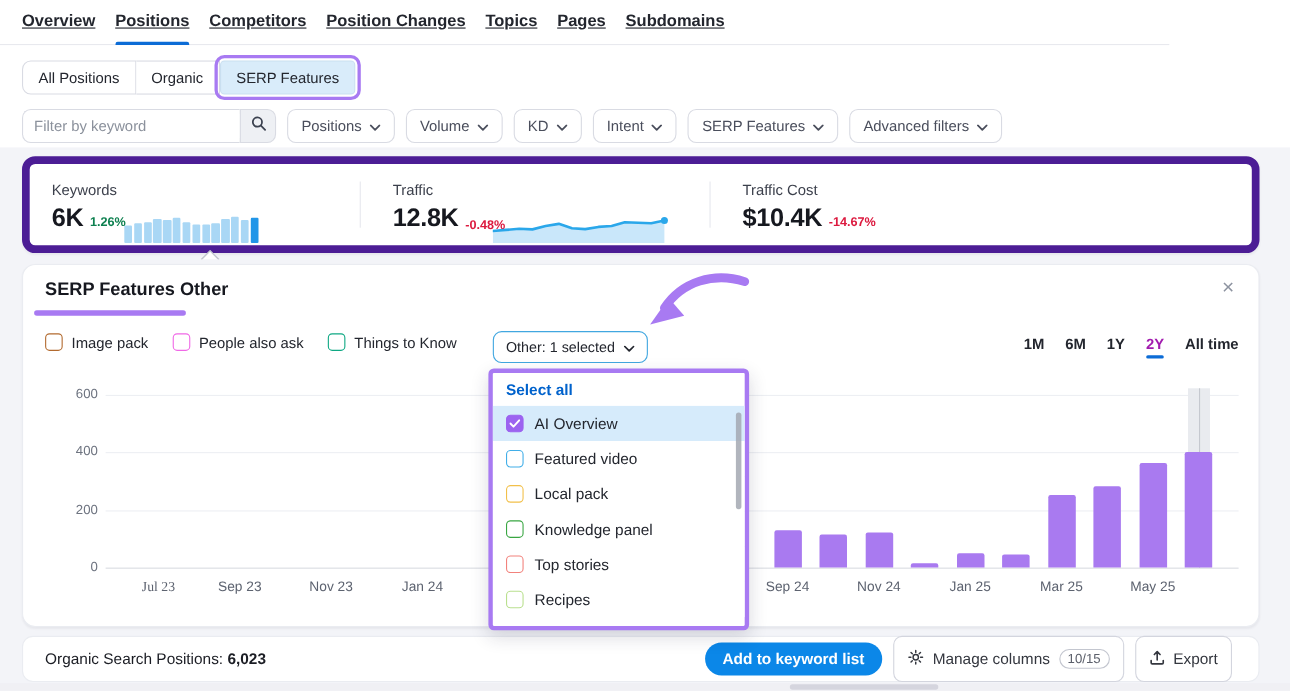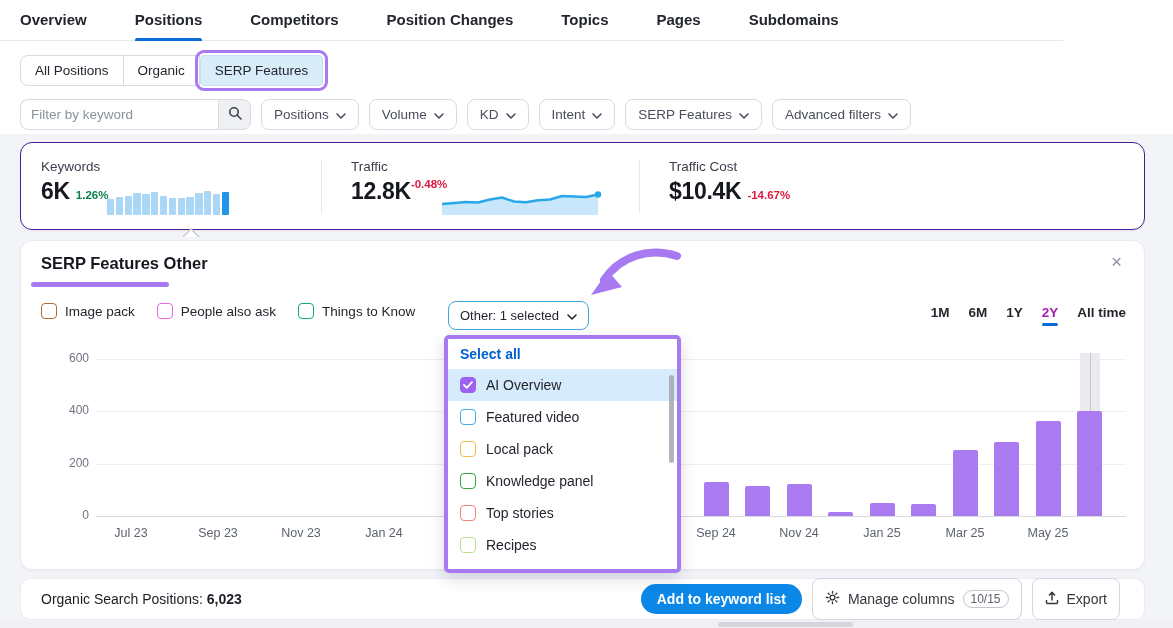--- a/index.html
+++ b/index.html
@@ -3,21 +3,21 @@
 <meta charset="utf-8">
 <style>
   * { margin:0; padding:0; box-sizing:border-box; }
   html,body { width:1173px; height:628px; overflow:hidden;
     font-family:"Liberation Sans", sans-serif; background:#f3f4f8; color:#1d2129; }
   .abs { position:absolute; }
 
   
   #header-block { position:absolute; left:0; top:0; width:1173px; height:134px; background:#ffffff; }
   #top-nav { position:absolute; left:0; top:0; width:1063px; height:41px; background:#fff;
-    border-bottom:1px solid #e8e9ee; display:flex; align-items:center; padding-left:20px; gap:48px; }
+    border-bottom:1px solid #e8e9ee; display:flex; align-items:center; padding-left:20px; gap:18px;text-decoration:underline; }
   .nav-item { font-size:15px; font-weight:700; color:#23262e; height:41px; line-height:39px;
     position:relative; cursor:pointer; white-space:nowrap; }
   .nav-item.active::after { content:""; position:absolute; left:0; right:0; bottom:0; height:3px;
     background:#0c6cd6; border-radius:2px 2px 0 0; }
 
   
   #tabs-row { position:absolute; left:20px; top:55px; display:flex; align-items:center; }
   .seg-btn { height:31px; padding:0 14px; background:#fff; border:1px solid #d9dbe3;
     font-size:13.5px; color:#23262e; display:flex; align-items:center; cursor:pointer; }
   .seg-btn:first-child { border-radius:8px 0 0 8px; }
@@ -33,21 +33,21 @@
     border-radius:8px 0 0 8px; padding:0 10px; font-size:13.5px; color:#23262e; outline:none; }
   #kw-input::placeholder { color:#8b919c; }
   #kw-search-btn { width:33px; height:31px; background:#eef0f4; border:1px solid #d9dbe3;
     border-radius:0 8px 8px 0; display:flex; align-items:center; justify-content:center; cursor:pointer; }
   .chip { height:31px; border:1px solid #d9dbe3; border-radius:8px; background:#fff; padding:0 12px;
     font-size:13.5px; color:#4a4e5c; display:flex; align-items:center; gap:7px; cursor:pointer; white-space:nowrap; }
   .chip svg { color:#4a4e5c; }
 
   
   #metrics-panel { position:absolute; left:20px; top:142px; width:1125px; height:88px; background:#fff;
-    border:1px solid #4c1d95; border-radius:12px; box-shadow:0 1px 2px rgba(20,20,40,.05); }
+    border:7px solid #4c1d95; border-radius:12px; box-shadow:0 1px 2px rgba(20,20,40,.05); }
   .m-label { font-size:13.5px; color:#3c404c; }
   .m-value { font-size:23px; font-weight:700; color:#16181f; letter-spacing:-.3px; }
   .m-delta { font-size:11.5px; font-weight:700; }
   .m-divider { position:absolute; top:16px; bottom:16px; width:1px; background:#e6e8ee; }
   #kw-spark { position:absolute; left:86px; top:46px; width:122px; height:26px;
     display:flex; align-items:flex-end; gap:1.5px; }
   #kw-spark div { flex:1; background:#a9d7f5; border-radius:1px; }
   #kw-spark div.last { background:#2196e8; }
   #caret-notch { position:absolute; left:182px; top:223px; z-index:2; }
 
@@ -215,21 +215,21 @@
       <div style="height: 22px;"></div>
       <div style="height: 24px;"></div>
       <div style="height: 21px;"></div>
       <div class="last" style="height: 23px;"></div>
     </div>
 
   <div class="m-divider" style="left:300px;"></div>
 
   <div class="abs" style="left:330px; top:16px;">
     <div class="m-label">Traffic</div>
-    <div style="display:flex; align-items:flex-start; margin-top:4px;">
+    <div style="display:flex; align-items:flex-end; gap:6px; margin-top:4px;">
       <span class="m-value">12.8K</span>
       <span class="m-delta" id="tr-delta" style="color: rgb(220, 26, 63);">-0.48%</span>
     </div>
   </div>
   <div class="abs" id="tr-spark" style="left:421px; top:46px;"><svg width="162" height="26" viewBox="0 0 162 26">
         <polygon points="0,26 0.0,15.0 12.0,14.0 24.0,13.0 36.0,13.5 48.0,10.5 60.0,8.5 72.0,12.5 84.0,13.3 96.0,11.3 108.0,10.5 120.0,7.0 132.0,7.5 144.0,8.0 156.0,5.5 156,26" fill="#c9e7fa"></polygon>
         <polyline points="0.0,15.0 12.0,14.0 24.0,13.0 36.0,13.5 48.0,10.5 60.0,8.5 72.0,12.5 84.0,13.3 96.0,11.3 108.0,10.5 120.0,7.0 132.0,7.5 144.0,8.0 156.0,5.5" fill="none" stroke="#2aa7ea" stroke-width="2.4" stroke-linejoin="round" stroke-linecap="round"></polyline>
         <circle cx="156" cy="5.5" r="3.2" fill="#2aa7ea"></circle>
       </svg></div>
 
@@ -289,21 +289,21 @@
 
   <div id="chart">
       <div class="gridline" style="top: 118px;"></div>
       <div class="ytick" style="top: 110px;">600</div>
       <div class="gridline" style="top: 170px;"></div>
       <div class="ytick" style="top: 162px;">400</div>
       <div class="gridline" style="top: 223px;"></div>
       <div class="ytick" style="top: 215px;">200</div>
       <div class="gridline base" style="top: 275px;"></div>
       <div class="ytick" style="top: 267px;">0</div>
-      <div class="xtick" style="left: 80px;">Jul 23</div>
+      <div class="xtick" style="left: 93px; font-family: Liberation Serif, serif;">Jul 23</div>
       <div class="xtick" style="left: 167px;">Sep 23</div>
       <div class="xtick" style="left: 250px;">Nov 23</div>
       <div class="xtick" style="left: 333px;">Jan 24</div>
       <div class="xtick" style="left: 665px;">Sep 24</div>
       <div class="xtick" style="left: 748px;">Nov 24</div>
       <div class="xtick" style="left: 831px;">Jan 25</div>
       <div class="xtick" style="left: 914px;">Mar 25</div>
       <div class="xtick" style="left: 997px;">May 25</div>
       <div class="bar" style="left: 682.5px; top: 241px; height: 34px; background: rgb(169, 122, 240);"></div>
       <div class="bar" style="left: 724px; top: 245px; height: 30px; background: rgb(169, 122, 240);"></div>

